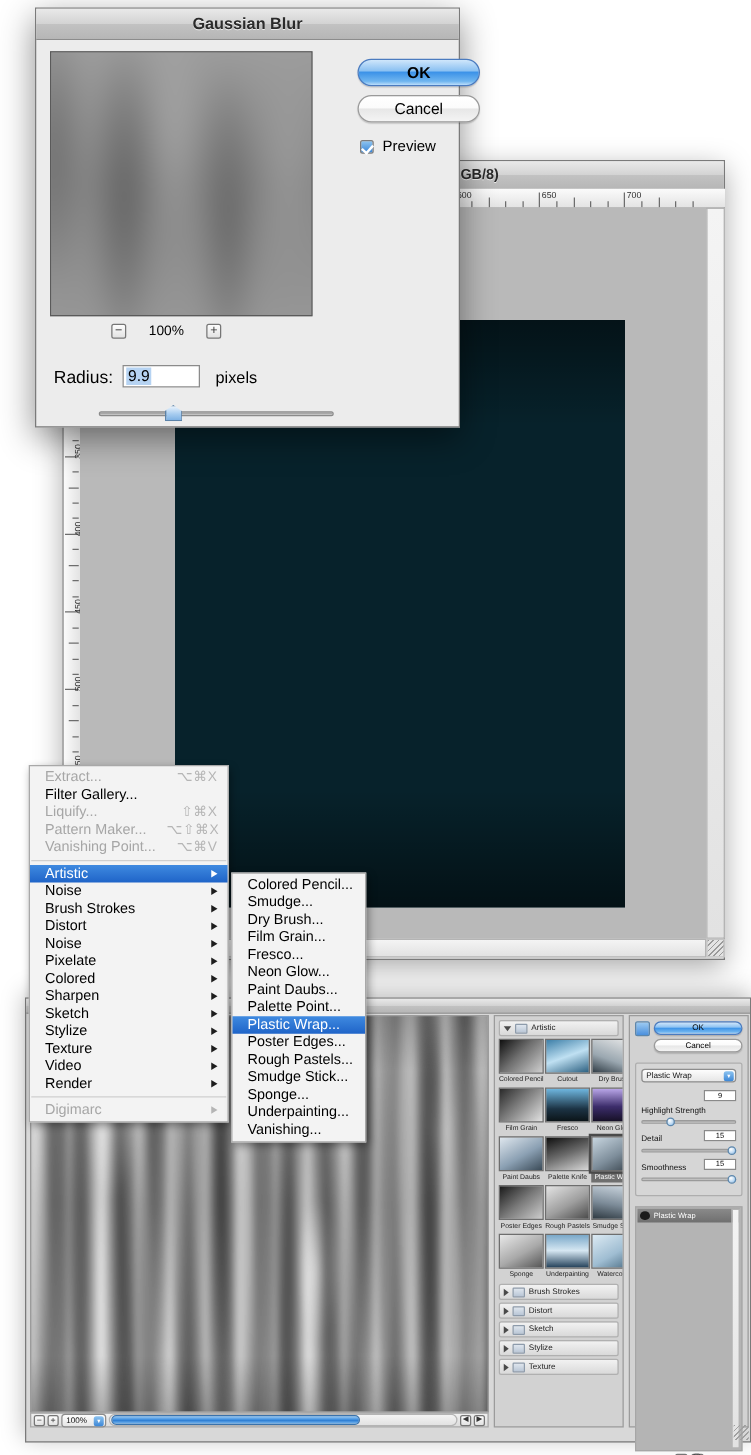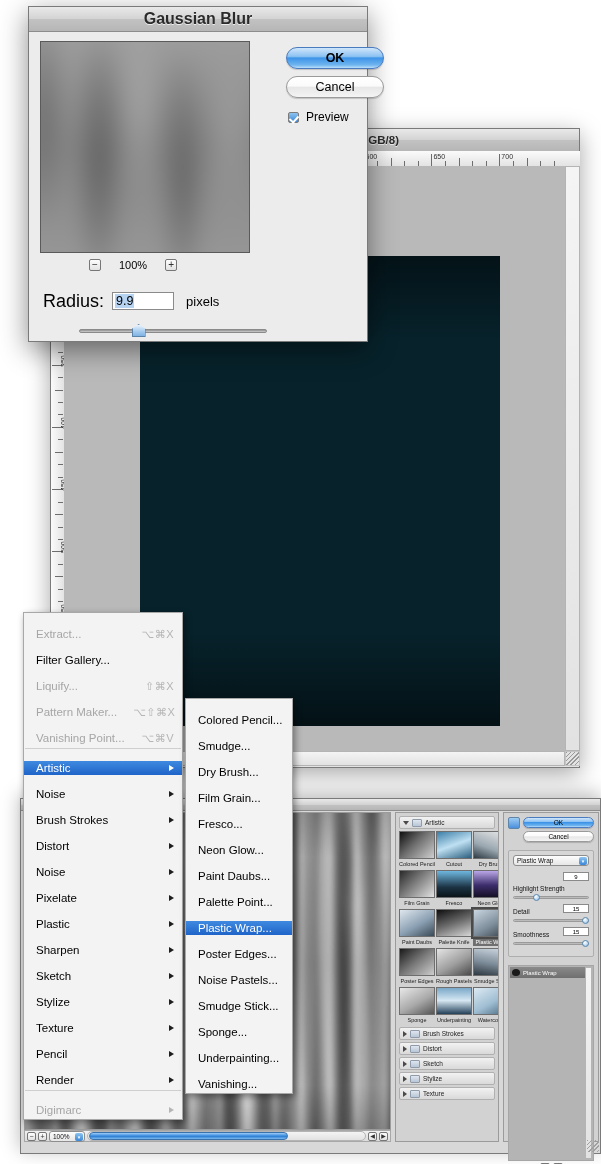--- a/index.html
+++ b/index.html
@@ -26,32 +26,32 @@
   .chk:after{content:"";position:absolute;left:2px;top:1px;width:4px;height:7px;
     border:solid #fff;border-width:0 2px 2px 0;transform:rotate(42deg);}
   .stepper{width:12px;height:12px;border:1px solid #767676;background:linear-gradient(to bottom,#fdfdfd,#e2e2e2);
     box-sizing:border-box;text-align:center;line-height:10px;font-size:10px;color:#333;border-radius:2px;}
 
   
   .win{background:#ececec;border:1px solid #7a7a7a;box-sizing:border-box;}
   .titlebar{
     background:linear-gradient(to bottom,#e9e9e9 0%,#d3d3d3 50%,#c2c2c2 51%,#b6b6b6 100%);
     border-bottom:1px solid #8c8c8c;
-    text-align:center;font-size:16px;font-weight:bold;color:#2b2b2b;
+    text-align:center;font-size:13px;font-weight:bold;color:#2b2b2b;
     text-shadow:0 1px 0 rgba(255,255,255,.7);
   }
 
   
   .menu{
     background:#f3f3f3;border:1px solid #a8a8a8;
     box-shadow:2px 3px 7px rgba(0,0,0,.42);
     box-sizing:border-box;padding:2px 0;
   }
   .mi{height:14px;line-height:14px;padding:0 8px 0 12px;font-size:11.5px;
-      white-space:nowrap;position:relative;display:flex;align-items:center;margin-top:12px;}
+      white-space:nowrap;position:relative;display:flex;align-items:center;}
   .mi .lbl{flex:1;}
   .mi .key{color:#3b3b3b;font-size:11px;letter-spacing:.5px;padding-left:16px;}
   .mi.dim{color:#a6a6a6;}
   .mi.dim .key{color:#b5b5b5;}
   .mi.sel{background:linear-gradient(to bottom,#3f8ae0,#1f64c8);color:#fff;}
   .mi.sel .arrow{border-left-color:#fff;}
   .arrow{width:0;height:0;border-top:3.5px solid transparent;border-bottom:3.5px solid transparent;
          border-left:5px solid #1d1d1d;margin-left:6px;}
   .arrow.dim{border-left-color:#b5b5b5;}
   .msep{height:1px;background:#cfcfcf;margin:3px 1px;}
@@ -478,41 +478,41 @@
       </div>
       <div class="mi">
         <span class="lbl">Noise</span>
         <span class="arrow"></span>
       </div>
       <div class="mi">
         <span class="lbl">Pixelate</span>
         <span class="arrow"></span>
       </div>
       <div class="mi">
-        <span class="lbl">Plastic</span>
+        <span class="lbl">Colored</span>
         <span class="arrow"></span>
       </div>
       <div class="mi">
         <span class="lbl">Sharpen</span>
         <span class="arrow"></span>
       </div>
       <div class="mi">
         <span class="lbl">Sketch</span>
         <span class="arrow"></span>
       </div>
       <div class="mi">
         <span class="lbl">Stylize</span>
         <span class="arrow"></span>
       </div>
       <div class="mi">
         <span class="lbl">Texture</span>
         <span class="arrow"></span>
       </div>
       <div class="mi">
-        <span class="lbl">Pencil</span>
+        <span class="lbl">Video</span>
         <span class="arrow"></span>
       </div>
       <div class="mi">
         <span class="lbl">Render</span>
         <span class="arrow"></span>
       </div>
     </div>
   <div class="msep"></div>
   <div id="filter-footer">
       <div class="mi dim">
@@ -548,21 +548,21 @@
       <div class="mi">
         <span class="lbl">Palette Point...</span>
       </div>
       <div class="mi sel">
         <span class="lbl">Plastic Wrap...</span>
       </div>
       <div class="mi">
         <span class="lbl">Poster Edges...</span>
       </div>
       <div class="mi">
-        <span class="lbl">Noise Pastels...</span>
+        <span class="lbl">Rough Pastels...</span>
       </div>
       <div class="mi">
         <span class="lbl">Smudge Stick...</span>
       </div>
       <div class="mi">
         <span class="lbl">Sponge...</span>
       </div>
       <div class="mi">
         <span class="lbl">Underpainting...</span>
       </div>
@@ -598,21 +598,21 @@
 
   <div class="abs aqua-btn default" style="left:257px;top:40px;width:98px;height:22px;line-height:21px;font-size:12.5px;font-weight:bold;">OK</div>
   <div class="abs aqua-btn" style="left:257px;top:69px;width:98px;height:22px;line-height:21px;font-size:12.5px;">Cancel</div>
 
   <div class="abs" style="left:259px;top:103px;width:100px;height:16px;">
     <span class="chk"></span>
     <span style="font-size:12px;margin-left:4px;">Preview</span>
   </div>
 
   <div class="abs" style="left:14px;top:284px;width:300px;height:20px;display:flex;align-items:center;">
-    <span style="font-size:18px;">Radius:</span>
+    <span style="font-size:14px;">Radius:</span>
     <span style="margin-left:8px;width:62px;height:18px;border:1px solid #8b8b8b;background:#fff;
                  box-sizing:border-box;font-size:12.5px;line-height:17px;padding-left:2px;">
       <span style="background:#b6d3f2;padding:0 1px;">9.9</span>
     </span>
     <span style="font-size:13px;margin-left:12px;">pixels</span>
   </div>
 
   <div class="abs" style="left:50px;top:318px;width:188px;height:10px;">
     <div style="position:absolute;left:0;top:4px;width:100%;height:4px;
                 background:linear-gradient(to bottom,#8e8e8e,#cfcfcf);border:1px solid #8a8a8a;

